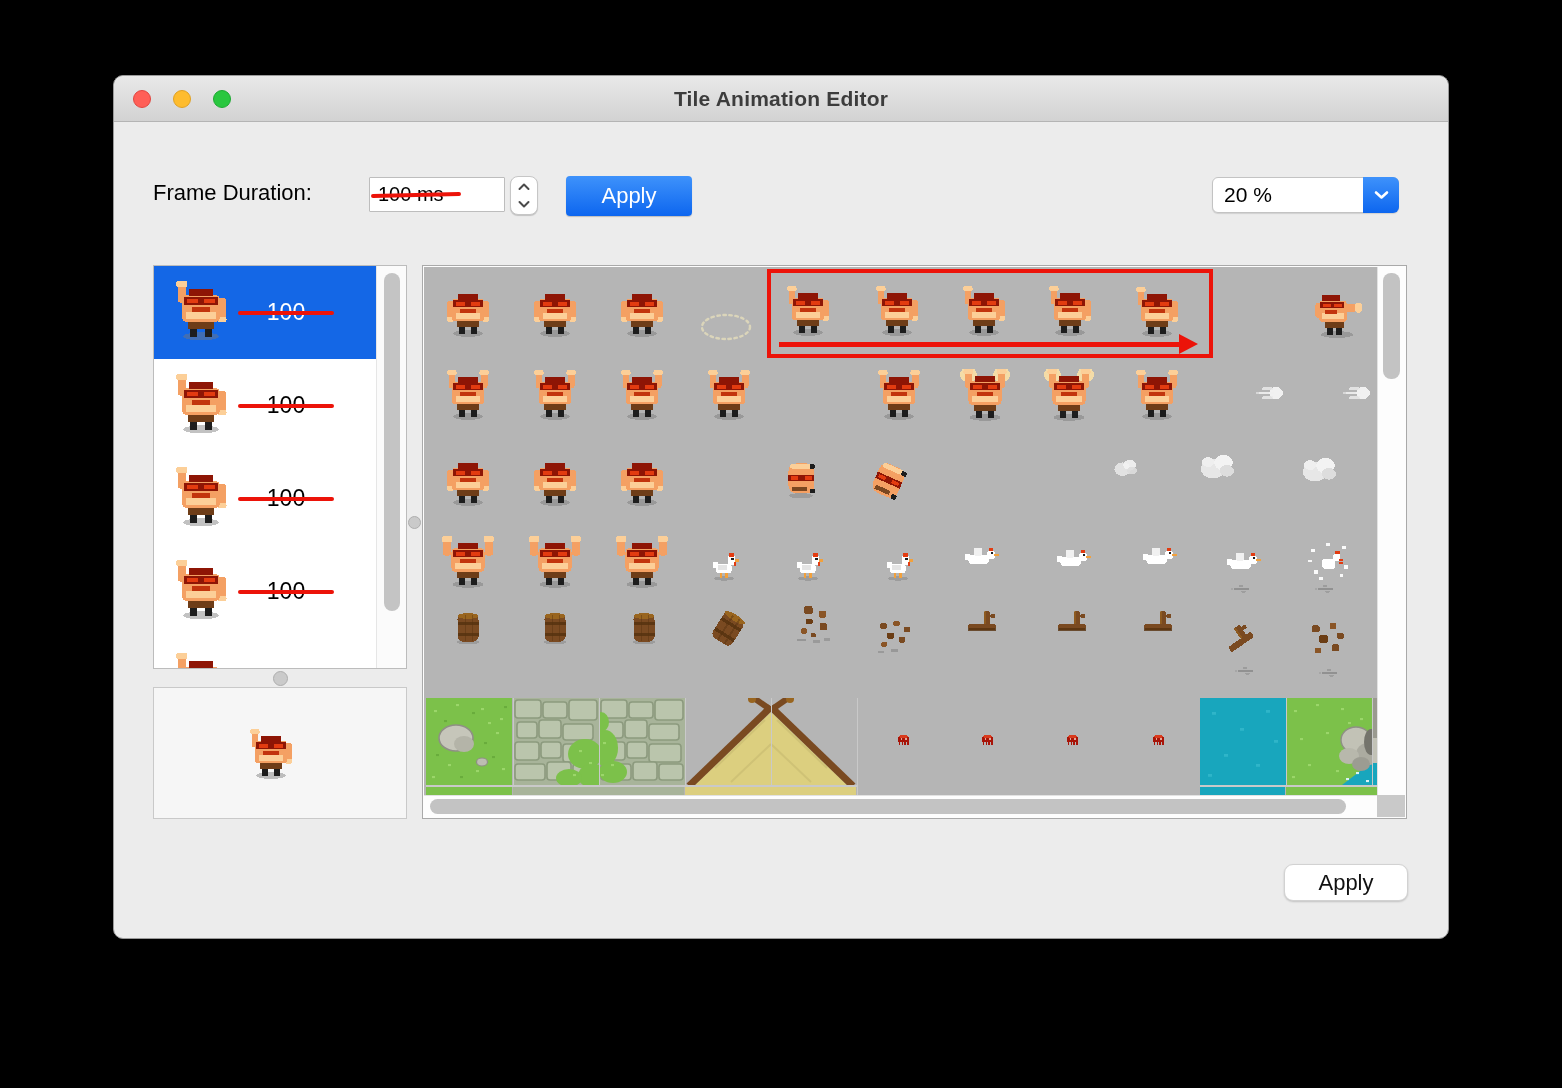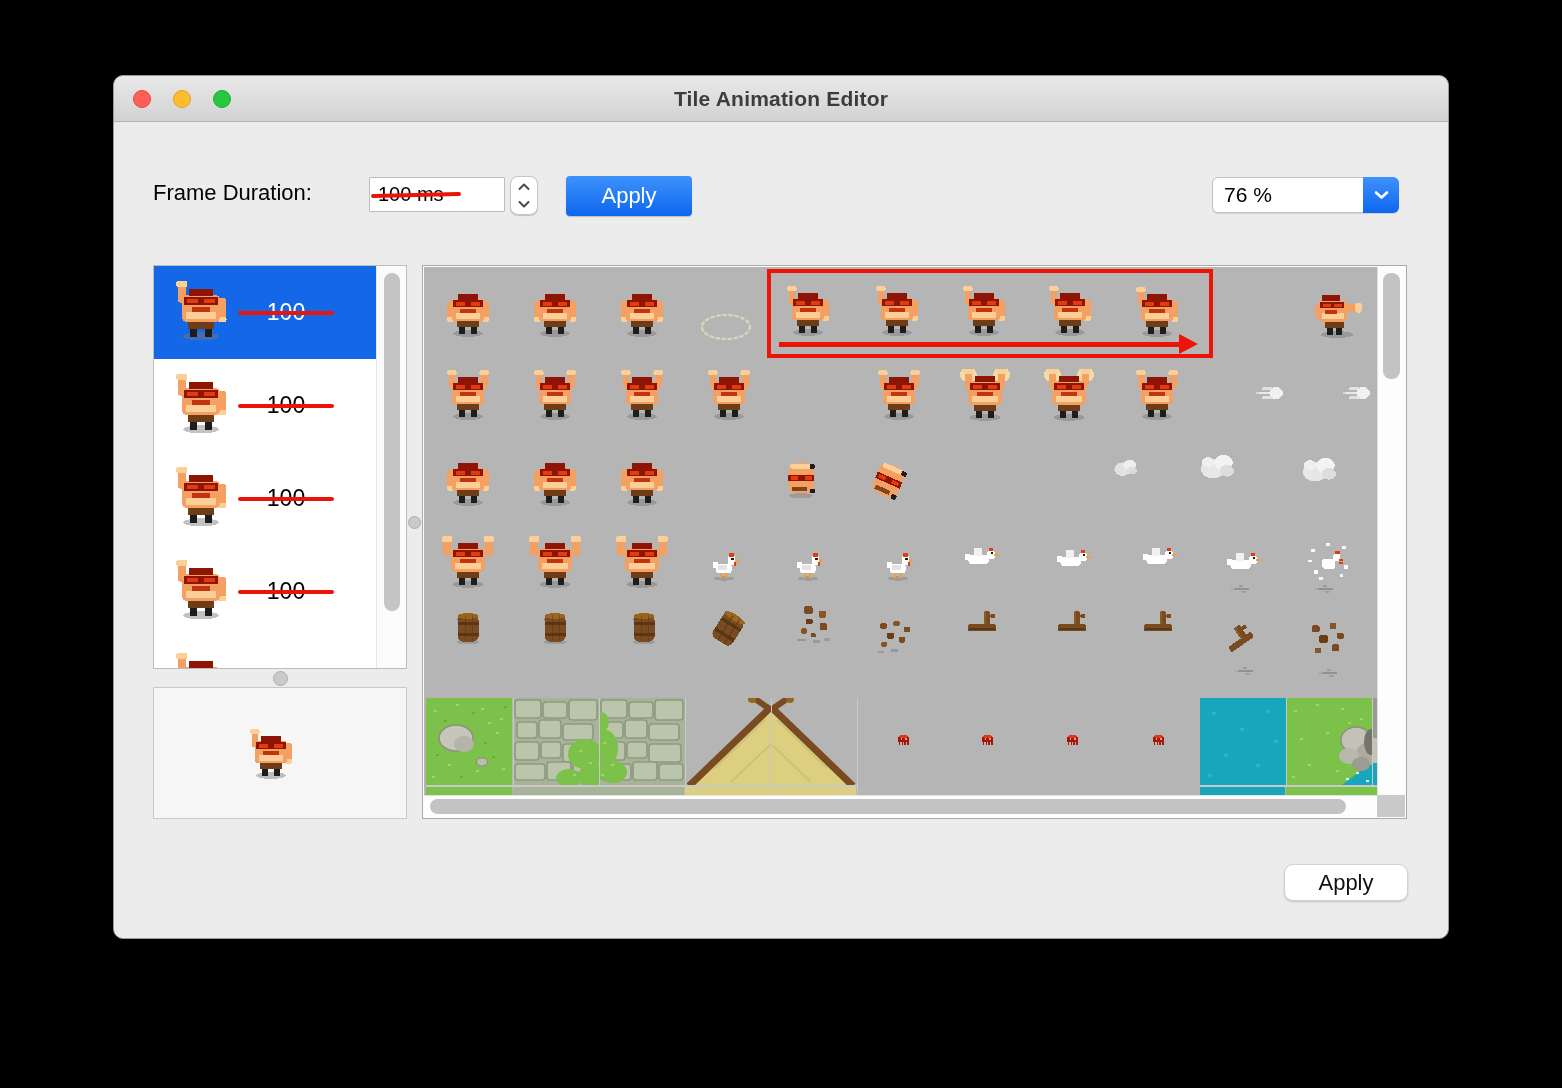--- a/index.html
+++ b/index.html
@@ -90,21 +90,21 @@
       <div class="half dn">
         <svg width="12" height="8" viewBox="0 0 12 8">
           <polyline points="1.5,2 6,6.5 10.5,2" fill="none" stroke="#4a4a4a" stroke-width="2" stroke-linecap="round" stroke-linejoin="round"></polyline>
         </svg>
       </div>
     </div>
 
     <button class="apply">Apply</button>
 
     <div class="combo">
-      <span class="val">76 %</span>
+      <span class="val">20 %</span>
       <div class="cap">
         <svg width="15" height="10" viewBox="0 0 15 10">
           <polyline points="2,2.5 7.5,7.5 13,2.5" fill="none" stroke="#fff" stroke-width="2.6" stroke-linecap="round" stroke-linejoin="round"></polyline>
         </svg>
       </div>
     </div>
 
     <div class="framelist">
       <div id="frame-list-items">
           <div class="fl-item sel">

